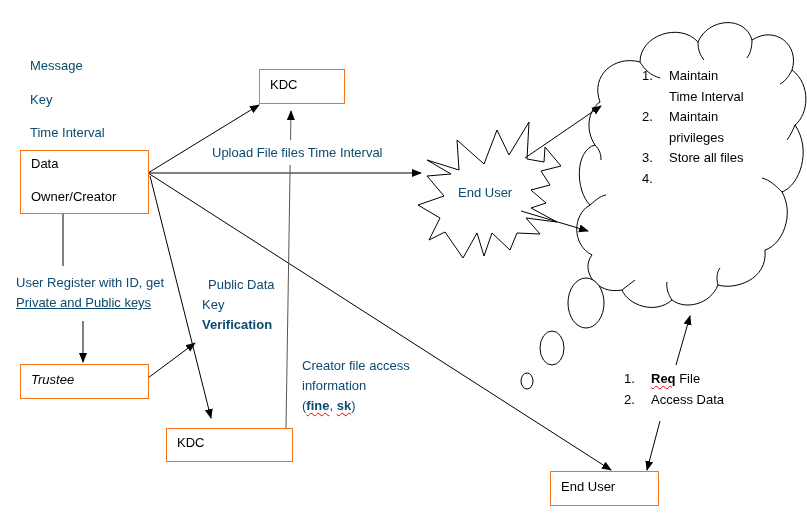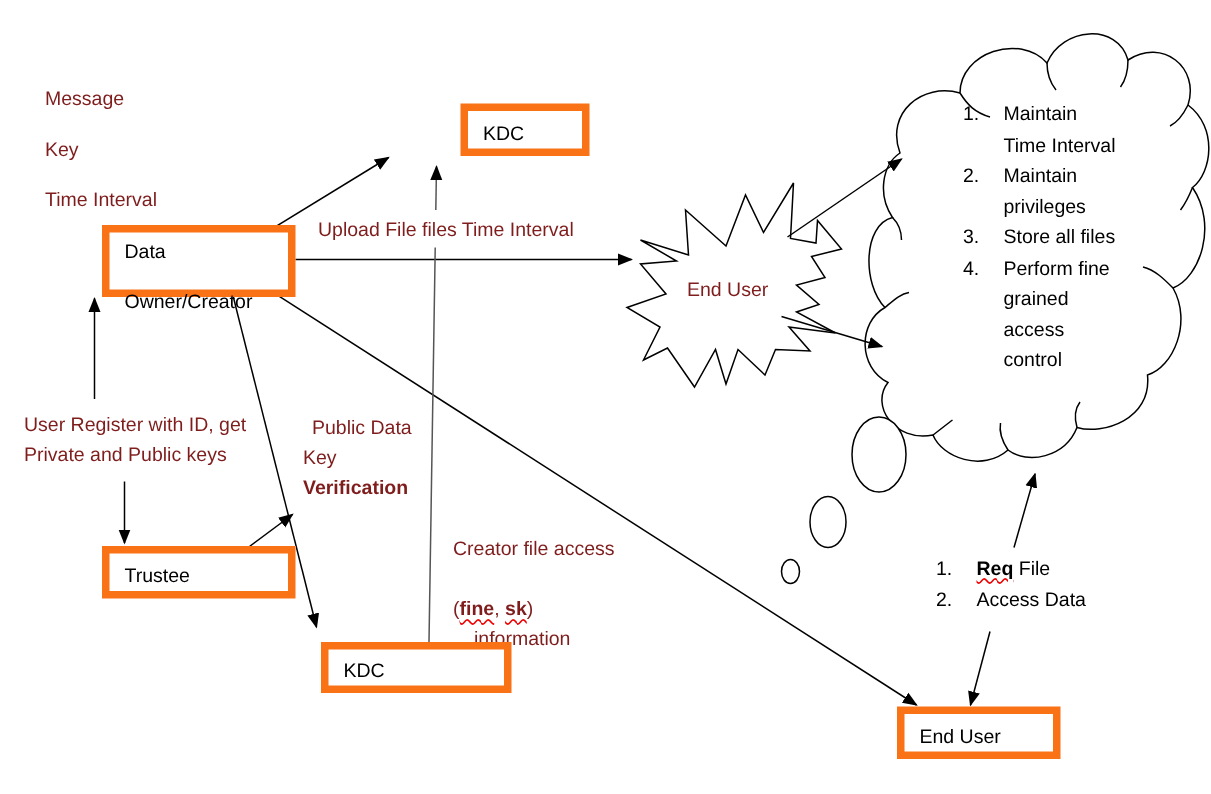--- a/index.html
+++ b/index.html
@@ -1,20 +1,20 @@
 <!DOCTYPE html>
 <html><head>
   <meta charset="utf-8">
   <style>
     html, body { margin: 0; padding: 0; background: #ffffff; }
     body { width: 807px; height: 529px; position: relative; overflow: hidden;
            font-family: "Liberation Sans", sans-serif; color: #000; }
     svg { position: absolute; left: 0; top: 0; }
-    .lbl { position: absolute; font-size: 13px; line-height: 20.5px; white-space: nowrap; color: #7f1d1d; }
-    .box { position: absolute; border: 5px solid #f97316; background: #fff; box-sizing: border-box; margin-left: 48px; }
+    .lbl { position: absolute; font-size: 13px; line-height: 20.5px; white-space: nowrap; color: #0c4a6e; }
+    .box { position: absolute; border: 1px solid #f97316; background: #fff; box-sizing: border-box; }
     .box .t { position: absolute; left: 10px; font-size: 13px; line-height: 20px; }
     .list { position: absolute; margin: 0; padding: 0; list-style: none; font-size: 13px; line-height: 20.5px; }
     .list li { display: flex; }
     .list .num { width: 27px; flex: none; }
     .squig { text-decoration: underline wavy #e00; text-decoration-thickness: 1px; text-underline-offset: 2px; font-weight: bold; }
   </style>
 </head>
 <body>
 
 <svg width="807" height="529" viewBox="0 0 807 529">
@@ -68,21 +68,21 @@
   <line x1="525" y1="158" x2="601" y2="106" stroke="#000" marker-end="url(#ah)"></line>
   <line x1="521" y1="211" x2="588" y2="231" stroke="#000" marker-end="url(#ah)"></line>
   <line x1="676" y1="365" x2="690" y2="316" stroke="#000" marker-end="url(#ah)"></line>
   <line x1="660" y1="421" x2="647" y2="470" stroke="#000" marker-end="url(#ah)"></line>
 </svg>
 
 <div class="lbl" style="left:30px; top:56px;">Message</div>
 <div class="lbl" style="left:30px; top:90px;">Key</div>
 <div class="lbl" style="left:30px; top:123px;">Time Interval</div>
 
-<div class="box" style="left:20px; top:150px; width:129px; height:48px;">
+<div class="box" style="left:20px; top:150px; width:129px; height:64px;">
   <span class="t" style="top:3px;">Data</span>
   <span class="t" style="top:36px;">Owner/Creator</span>
 </div>
 
 <div class="box" style="left:259px; top:69px; width:86px; height:35px;">
   <span class="t" style="top:5px;">KDC</span>
 </div>
 
 <div class="lbl" style="left:212px; top:143px;">Upload File files Time Interval</div>
 
@@ -96,37 +96,36 @@
   <li>
       <span class="num">2.</span>
       <span><span>Maintain</span><br><span>privileges</span></span>
     </li>
   <li>
       <span class="num">3.</span>
       <span>Store all files</span>
     </li>
   <li>
       <span class="num">4.</span>
-      <span><span>Perform fine</span><br><span>grained</span><br><span>access</span><br><span>control</span></span>
     </li>
 </ul>
 
 <div class="lbl" style="left:16px; top:273px;">User Register with ID, get</div>
-<div class="lbl" style="left:16px; top:293px;">Private and Public keys</div>
+<div class="lbl" style="left:16px; top:293px;text-decoration:underline;">Private and Public keys</div>
 
 <div class="lbl" style="left:208px; top:275px;">Public Data</div>
 <div class="lbl" style="left:202px; top:295px;">Key</div>
 <div class="lbl" style="left:202px; top:315px;font-weight:bold;">Verification</div>
 
-<div class="box" style="left:20px; top:364px; width:129px; height:35px;">
+<div class="box" style="left:20px; top:364px; width:129px; height:35px;font-style:italic;">
   <span class="t" style="top:5px;">Trustee</span>
 </div>
 
 <div class="lbl" style="left:302px; top:356px;">Creator file access</div>
-<div class="lbl" style="left:316px; top:376px;margin-top:40px;">information</div>
+<div class="lbl" style="left:302px; top:376px;">information</div>
 <div class="lbl" style="left:302px; top:396px;"><span>(</span><span class="squig">fine</span><span>, </span><span class="squig">sk</span><span>)</span></div>
 
 <div class="box" style="left:166px; top:428px; width:127px; height:34px;">
   <span class="t" style="top:4px;">KDC</span>
 </div>
 
 <ul class="list" style="left:624px; top:369px;">
   <li>
       <span class="num">1.</span>
       <span><span class="squig">Req</span><span> File</span></span>

